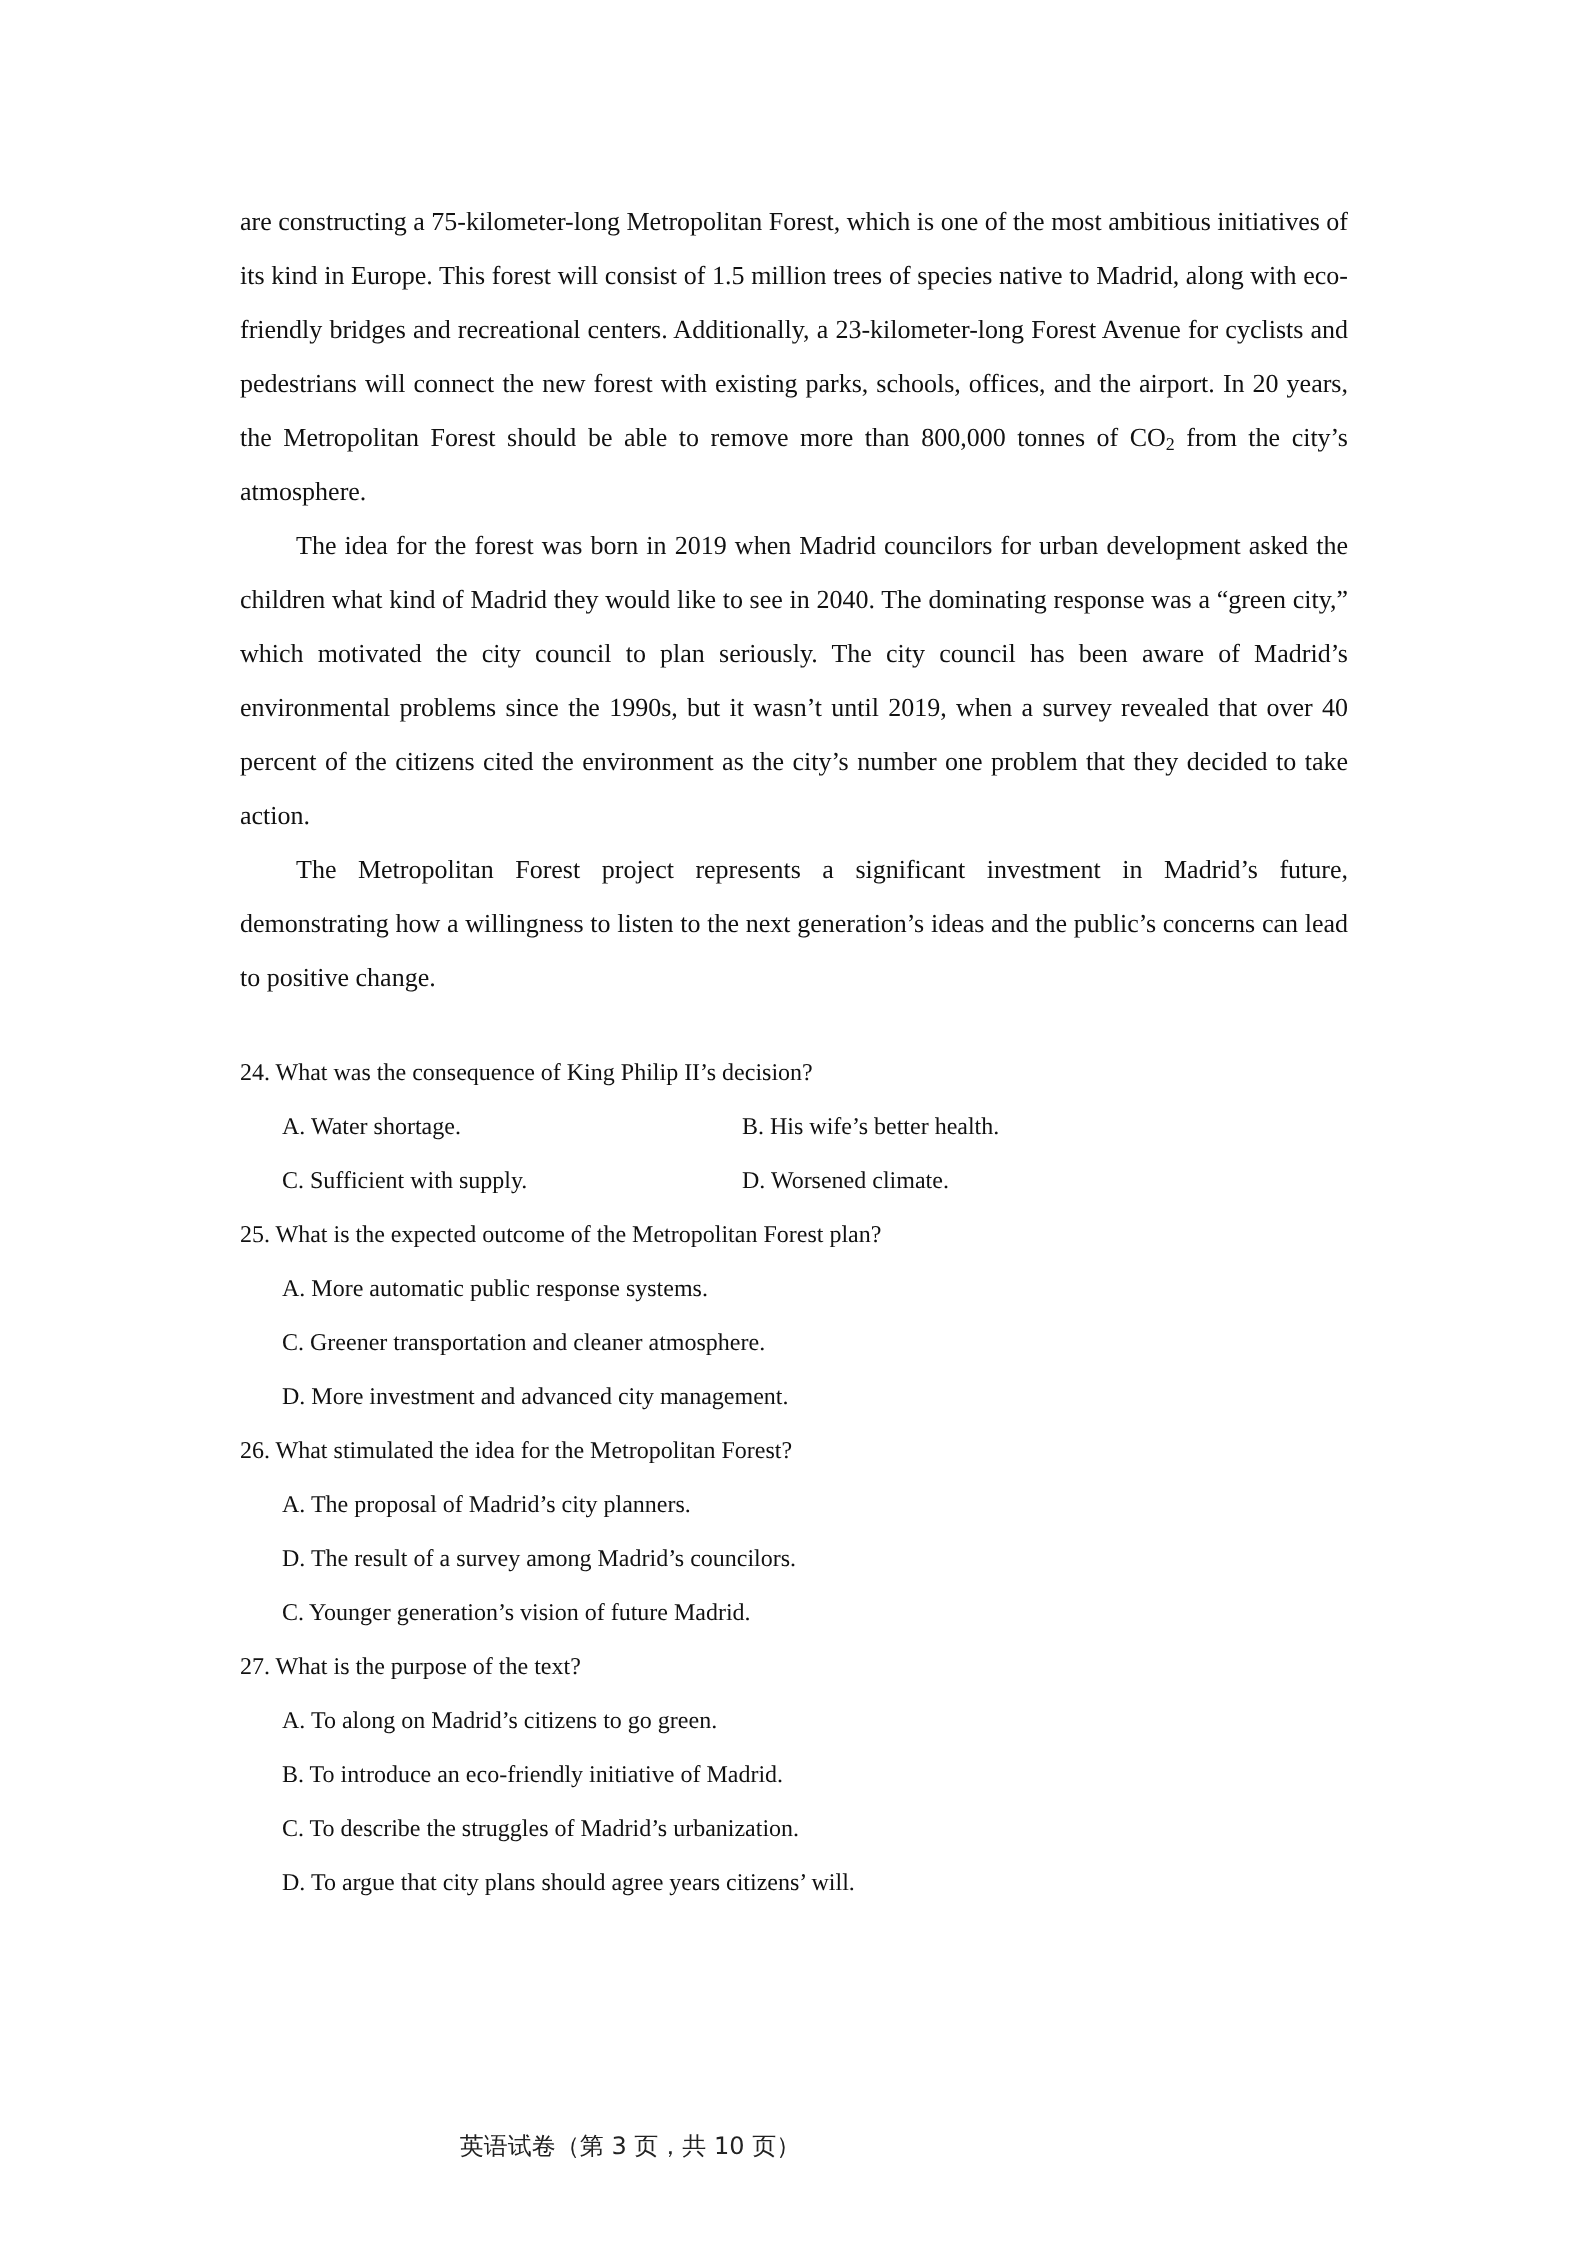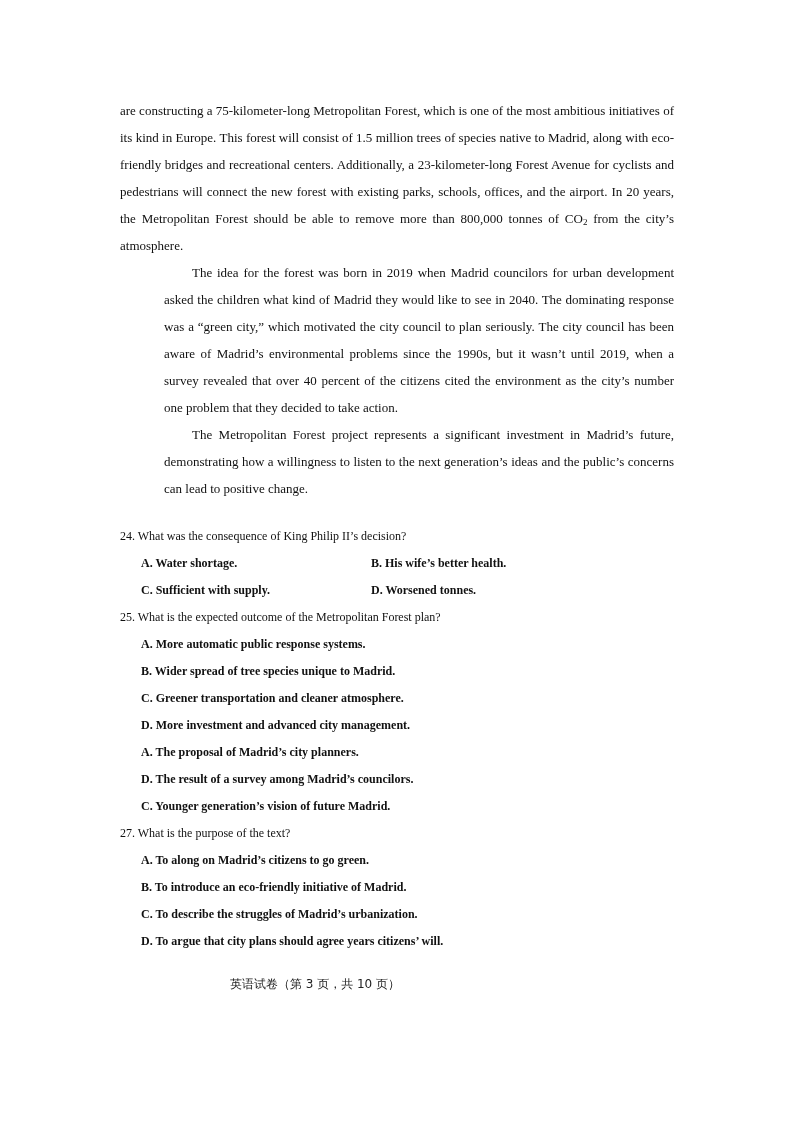--- a/index.html
+++ b/index.html
@@ -2,29 +2,29 @@
 <html><head>
 <meta charset="utf-8">
 <style>
   html, body { margin: 0; padding: 0; background: #ffffff; }
   body { width: 794px; height: 1123px; position: relative; overflow: hidden;
          font-family: "Liberation Serif", "DejaVu Serif", serif; color: #111; }
   .page { position: absolute; left: 0; top: 0; width: 794px; height: 1123px; }
   .passage { position: absolute; left: 120px; top: 97px; width: 554px;
              font-size: 13px; line-height: 27px; }
   .passage p { margin: 0; text-align: justify; text-align-last: left; }
-  .passage p.indent { text-indent: 28px; margin-left: 44px; }
+  .passage p.indent { text-indent: 28px; }
   .questions { position: absolute; left: 120px; top: 523px; width: 554px;
                font-size: 12px; line-height: 27px; }
   .q-stem { margin: 0; }
   .opts { margin: 0; padding-left: 21px; }
   .opt-row { display: flex; }
   .opt-row .opt { width: 230px; }
-  .opt { margin: 0; font-weight: bold; }
-  .footer { position: absolute; left: 0; width: 630px; top: 976px; text-align: center;
+  .opt { margin: 0; }
+  .footer { position: absolute; left: 0; width: 630px; top: 1065px; text-align: center;
             font-family: "DejaVu Sans", sans-serif; font-size: 12px; color: #222; }
   sub { font-size: 9px; vertical-align: -2px; line-height: 0; }
 </style>
 </head>
 <body>
 
 <div class="page">
 
   <div class="passage">
     <p><span>are constructing a 75-kilometer-long Metropolitan Forest, which is one of the most ambitious initiatives of its kind in Europe. This forest will consist of 1.5 million trees of species native to Madrid, along with eco-friendly bridges and recreational centers. Additionally, a 23-kilometer-long Forest Avenue for cyclists and pedestrians will connect the new forest with existing parks, schools, offices, and the airport. In 20 years, the Metropolitan Forest should be able to remove more than 800,000 tonnes of CO</span><sub>2</sub><span> from the city’s atmosphere.</span></p>
@@ -36,36 +36,36 @@
 
     <div>
       <p class="q-stem">24. What was the consequence of King Philip II’s decision?</p>
       <div class="opts">
         <div class="opt-row">
           <span class="opt">A. Water shortage.</span>
           <span class="opt">B. His wife’s better health.</span>
         </div>
         <div class="opt-row">
           <span class="opt">C. Sufficient with supply.</span>
-          <span class="opt">D. Worsened tonnes.</span>
+          <span class="opt">D. Worsened climate.</span>
         </div>
       </div>
     </div>
 
     <div>
       <p class="q-stem">25. What is the expected outcome of the Metropolitan Forest plan?</p>
       <div class="opts">
         <p class="opt">A. More automatic public response systems.</p>
-        <p class="opt">B. Wider spread of tree species unique to Madrid.</p>
         <p class="opt">C. Greener transportation and cleaner atmosphere.</p>
         <p class="opt">D. More investment and advanced city management.</p>
       </div>
     </div>
 
     <div>
+      <p class="q-stem">26. What stimulated the idea for the Metropolitan Forest?</p>
       <div class="opts">
         <p class="opt">A. The proposal of Madrid’s city planners.</p>
         <p class="opt">D. The result of a survey among Madrid’s councilors.</p>
         <p class="opt">C. Younger generation’s vision of future Madrid.</p>
       </div>
     </div>
 
     <div>
       <p class="q-stem">27. What is the purpose of the text?</p>
       <div class="opts">

